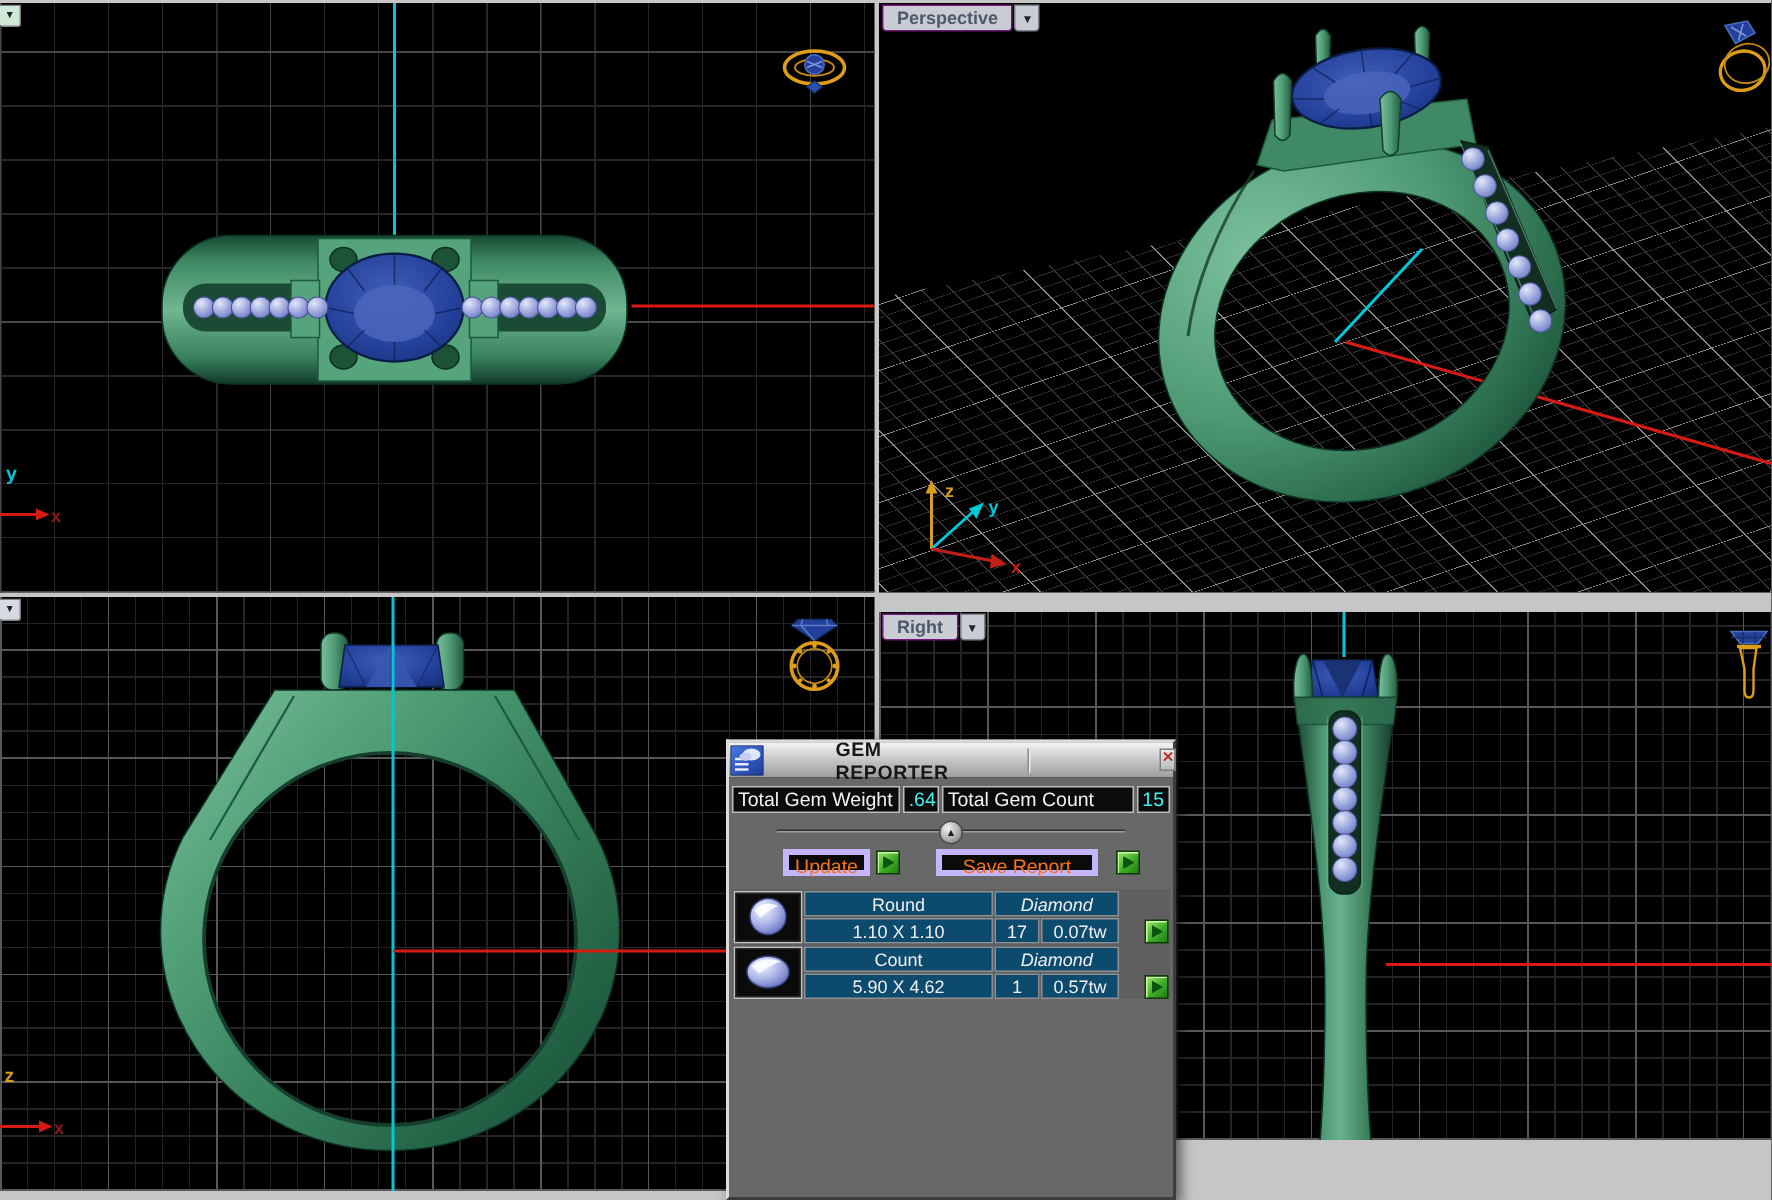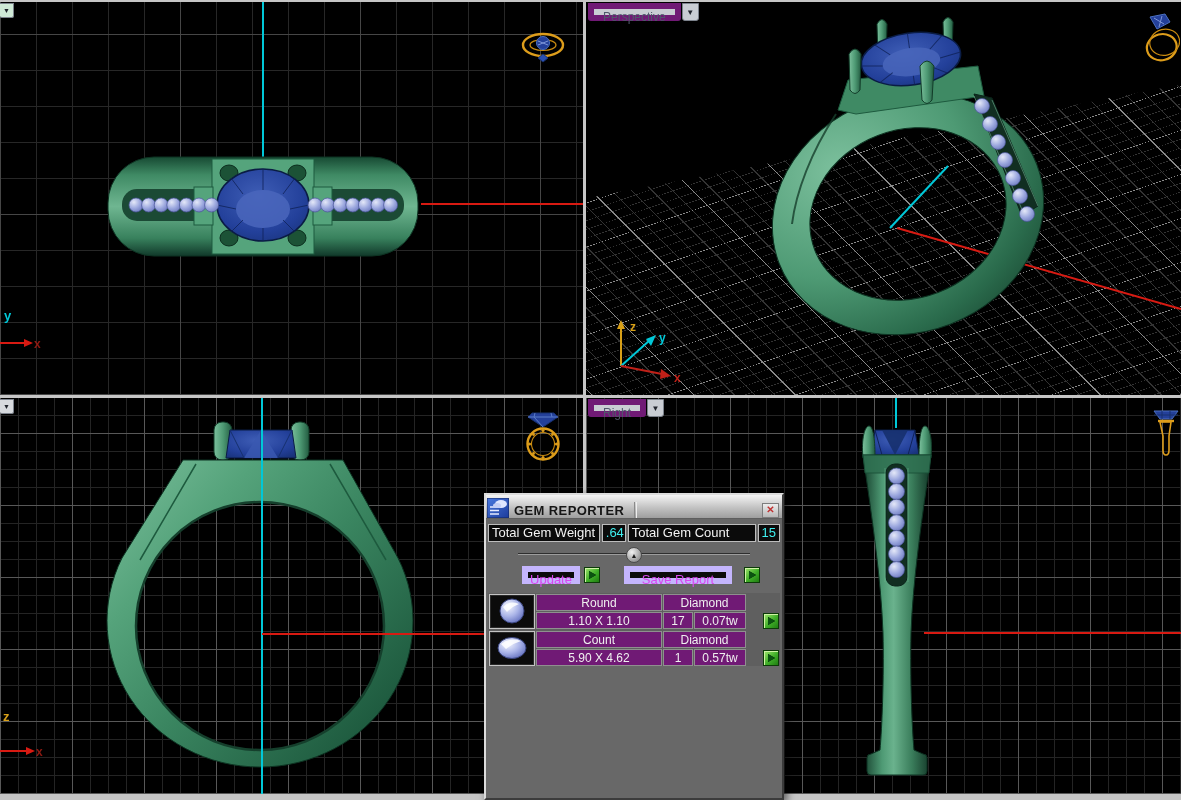--- a/index.html
+++ b/index.html
@@ -3,21 +3,21 @@
 <meta charset="utf-8">
 <style>
   html,body{margin:0;padding:0;background:#222;}
   *{box-sizing:border-box;}
   #stage{position:relative;width:1181px;height:800px;background:#c6c6c6;overflow:hidden;
          font-family:"Liberation Sans",sans-serif;}
   .vp{position:absolute;background:#000;overflow:hidden;}
   #vp-top{left:0;top:2px;width:583px;height:393px;}
   #vp-persp{left:586px;top:2px;width:595px;height:393px;}
   #vp-front{left:0;top:398px;width:583px;height:396px;}
-  #vp-right{left:586px;top:398px;width:595px;height:396px;}
+  #vp-right{left:586px;top:408px;width:595px;height:352px;}
 
   .grid36{position:absolute;inset:0;background-image:
     repeating-linear-gradient(0deg,#464646 0 1px,transparent 1px 180px),
     repeating-linear-gradient(90deg,#464646 0 1px,transparent 1px 180px),
     repeating-linear-gradient(0deg,#272727 0 1px,transparent 1px 36px),
     repeating-linear-gradient(90deg,#272727 0 1px,transparent 1px 36px);}
   .grid18{position:absolute;inset:0;background-image:
     repeating-linear-gradient(0deg,#585858 0 1px,transparent 1px 72px),
     repeating-linear-gradient(90deg,#585858 0 1px,transparent 1px 72px),
     repeating-linear-gradient(0deg,#242424 0 1px,transparent 1px 18px),
@@ -26,74 +26,74 @@
   .floor-clip{position:absolute;inset:0;clip-path:polygon(0 50%,100% 21%,100% 100%,0 100%);}
   .floor{position:absolute;left:50%;top:50%;width:1700px;height:1300px;margin:-650px 0 0 -850px;
     background-image:
       repeating-linear-gradient(0deg,#8a8a8a 0 1px,transparent 1px 80px),
       repeating-linear-gradient(90deg,#8a8a8a 0 1px,transparent 1px 80px),
       repeating-linear-gradient(0deg,#333 0 1px,transparent 1px 16px),
       repeating-linear-gradient(90deg,#333 0 1px,transparent 1px 16px);
     transform:translate(30px,150px) rotate(-19deg) skewX(26deg) scale(1,.52);}
 
   .vp-tab{position:absolute;left:2px;top:1px;display:flex;z-index:5;}
-  .tab-label{background:#c9cdd3;border:6px solid #701a75;border-radius:0 0 3px 3px;
-    color:#4f586b;font-size:12px;padding:1px 9px 2px;height:18px;line-height:14px;}
+  .tab-label{background:#c9cdd3;border:1px solid #701a75;border-radius:0 0 3px 3px;
+    color:#4f586b;font-size:12px;padding:1px 9px 2px;height:18px;line-height:14px;font-weight:bold;}
   .tab-arrow{background:#c9cdd3;border:1px solid #7c828c;border-radius:0 0 3px 3px;width:17px;height:18px;
     margin-left:1px;display:flex;align-items:center;justify-content:center;font-size:8px;color:#20242c;}
   .tab-collapsed{position:absolute;left:0;top:1px;width:14px;height:15px;z-index:5;
     background:#d7dade;border:1px solid #7c828c;border-left:none;display:flex;align-items:center;
     justify-content:center;font-size:7px;color:#20242c;border-radius:0 0 2px 2px;}
   .tab-green{background:#cfe9d6;}
   .corner-icon{position:absolute;z-index:4;}
   .axis-ind{position:absolute;z-index:4;}
   svg.scene{position:absolute;inset:0;z-index:2;}
 
   
   #dialog{position:absolute;left:484px;top:493px;width:300px;height:307px;z-index:20;
     background:#686868;border:2px solid;border-color:#dcdcdc #3c3c3c #3c3c3c #dcdcdc;
     box-shadow:3px 3px 8px rgba(0,0,0,.55);}
-  #titlebar{height:24px;display:flex;align-items:flex-end;
-    background:linear-gradient(#f4f4f4,#c2c2c2 55%,#9e9e9e);border-bottom:1px solid #5e5e5e;}
+  #titlebar{height:24px;display:flex;align-items:center;
+    background:linear-gradient(#f4f4f4,#c2c2c2 55%,#9e9e9e);border-bottom:1px solid #5e5e5e;gap:43px;}
   #titlebar .app-ico{width:22px;height:20px;margin:0 5px 0 1px;flex:none;}
   .dlg-title{font-size:13px;font-weight:bold;color:#161616;letter-spacing:.4px;}
   .t-groove{width:3px;height:16px;margin-left:10px;border-left:1px solid #8a8a8a;border-right:1px solid #eee;}
   .t-space{flex:1;}
   .btn-close{width:17px;height:15px;margin-right:3px;background:linear-gradient(#ececec,#b8b8b8);
     border:1px solid #7e7e7e;color:#c03030;font-size:10px;font-weight:bold;line-height:12px;
     text-align:center;cursor:default;}
   .fields{display:flex;gap:2px;margin:5px 2px 0;}
   .fld{background:#0b0b0b;border:1px solid #bdbdbd;color:#f2f2f2;font-size:13px;height:18px;
     line-height:15px;padding:0 3px;white-space:nowrap;}
   .fld.val{color:#3ff0f0;text-align:center;}
   .w-lbl{width:112px;} .w-val{width:24px;} .c-lbl{width:128px;} .c-val{flex:1;}
   .separator{position:relative;height:16px;margin-top:5px;}
   .separator .line{position:absolute;left:32px;right:32px;top:6px;height:2px;
     border-top:1px solid #2e2e2e;border-bottom:1px solid #9d9d9d;}
   .knob{position:absolute;left:50%;top:0;width:16px;height:16px;margin-left:-8px;border-radius:50%;
     background:radial-gradient(circle at 35% 30%,#f2f2f2,#9a9a9a 70%,#6e6e6e);
     border:1px solid #4c4c4c;display:flex;align-items:center;justify-content:center;
     font-size:7px;color:#1c1c1c;}
   .btnrow{display:flex;align-items:center;margin:3px 0 0;}
-  .cmd{background:#0b0b0b;border:6px solid #c4b5fd;color:#d946ef;font-size:13px;height:18px;
+  .cmd{background:#0b0b0b;border:4px solid #c4b5fd;color:#f97316;font-size:13px;height:18px;
     line-height:15px;text-align:center;}
   .cmd.upd{margin-left:36px;width:58px;} .cmd.sav{margin-left:24px;width:108px;}
   .btn-go{width:16px;height:16px;margin-left:4px;flex:none;position:relative;
     background:linear-gradient(135deg,#9fe86e,#3fae28 55%,#1f7d12);
     border:1px solid #0c3c08;box-shadow:inset 1px 1px 0 #cef3a4;display:flex;align-items:center;justify-content:center;}
   .btn-go.save-go{margin-left:12px;}
   .tri{width:0;height:0;border-left:7px solid #0a5410;border-top:4.5px solid transparent;
     border-bottom:4.5px solid transparent;filter:drop-shadow(0 0 .5px #000);}
   #gemtable{margin:9px 2px 0;background:#5f5f5f;padding:1px 1px 0;}
   .grow{position:relative;display:grid;grid-template-columns:46px 126px 30px 52px;
     grid-template-rows:17px 17px;gap:1px;margin:0 9px 2px 0;}
-  .cell{background:#701a75;border:1px solid #8f8f8f;color:#efefef;font-size:12px;
+  .cell{background:#0c4a6e;border:1px solid #8f8f8f;color:#efefef;font-size:12px;
     display:flex;align-items:center;justify-content:center;line-height:12px;}
   .imgcell{grid-row:1/3;background:#0b0b0b;border:1px solid #c4c4c4;box-shadow:inset 0 0 0 1px #2a2a2a;}
-  .typecell{grid-column:3/5;}
+  .typecell{grid-column:3/5;font-style:italic;}
   .rowgo{position:absolute;right:-9px;top:19px;margin:0;}
   .dlg-body{position:relative;}
 </style>
 </head>
 <body>
 
 <div id="stage">
 
   <svg width="0" height="0" style="position:absolute">
     <defs>

